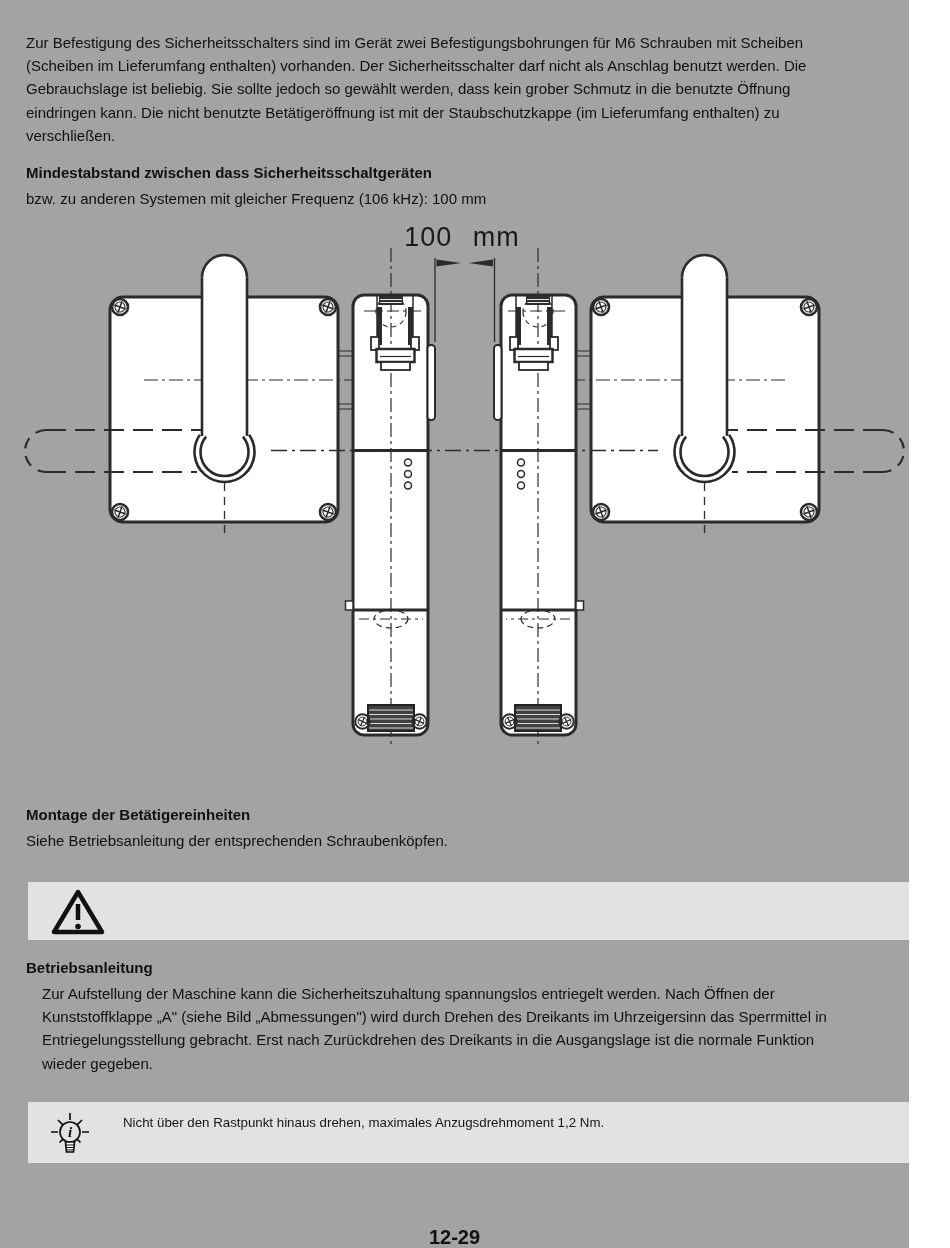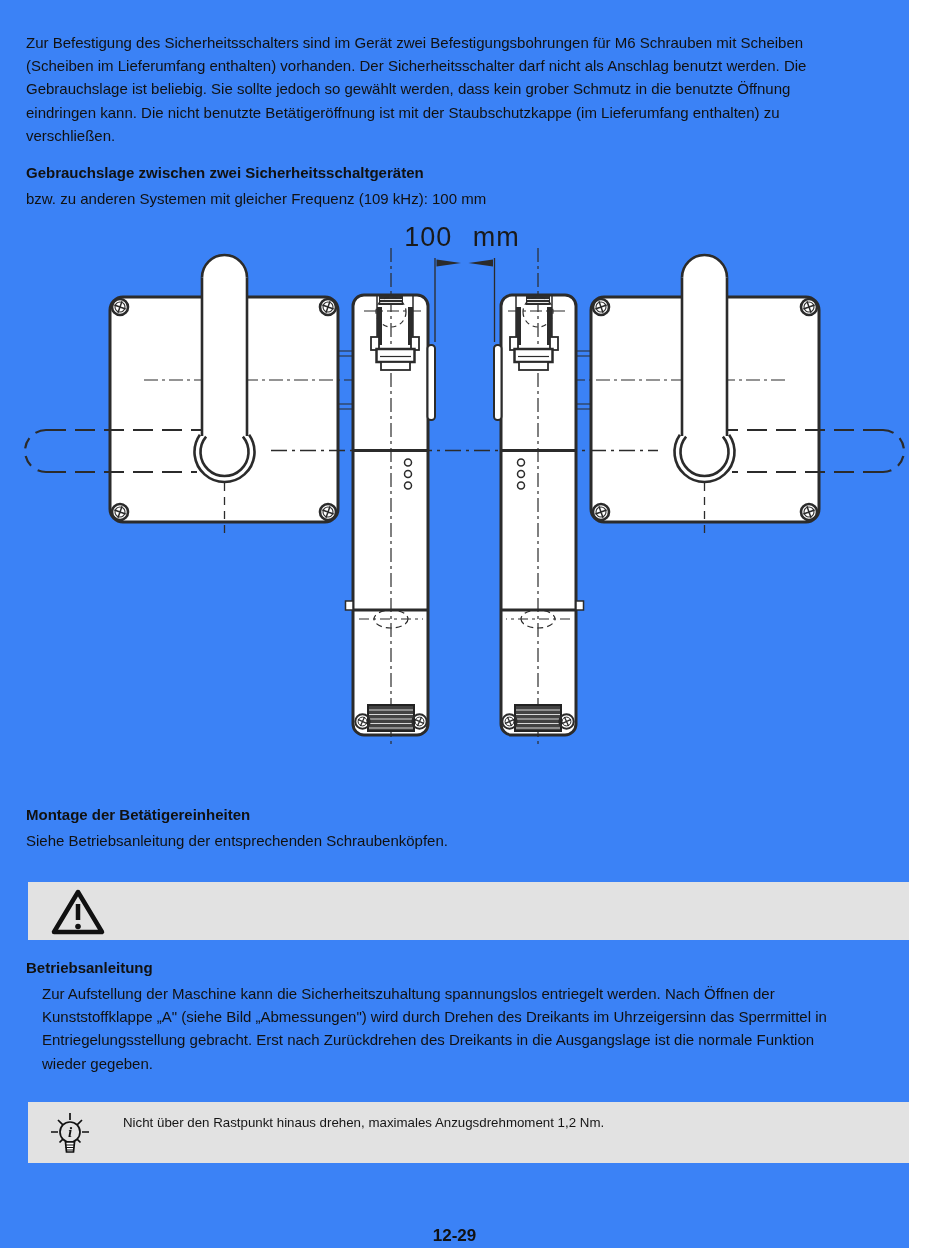--- a/index.html
+++ b/index.html
@@ -1,38 +1,38 @@
 <!DOCTYPE html>
 <html><head>
 <meta charset="utf-8">
 <style>
   html,body{margin:0;padding:0;background:#ffffff;}
-  #page{position:relative;width:909px;height:1248px;background:#3b82f6;overflow:hidden;
+  #page{position:relative;width:909px;height:1248px;background:#a3a3a3;overflow:hidden;
         font-family:"Liberation Sans","DejaVu Sans",sans-serif;color:#111;}
   .abs{position:absolute;}
   .body-text{font-size:15px;line-height:23.2px;white-space:pre-line;}
   .heading{font-size:15px;font-weight:bold;}
   .graybox{background:#e2e2e2;}
   .boxtext{font-size:13.3px;line-height:19px;white-space:pre-line;color:#161616;}
-  .footer{font-size:17px;font-weight:bold;text-align:center;width:100%;}
+  .footer{font-size:20px;font-weight:bold;text-align:center;width:100%;}
   svg{display:block;}
 </style>
 </head>
 <body>
 
 <div id="page">
 
   <div class="abs body-text" style="left:26px;top:31px;width:900px;">Zur Befestigung des Sicherheitsschalters sind im Gerät zwei Befestigungsbohrungen für M6 Schrauben mit Scheiben
 (Scheiben im Lieferumfang enthalten) vorhanden. Der Sicherheitsschalter darf nicht als Anschlag benutzt werden. Die
 Gebrauchslage ist beliebig. Sie sollte jedoch so gewählt werden, dass kein grober Schmutz in die benutzte Öffnung
 eindringen kann. Die nicht benutzte Betätigeröffnung ist mit der Staubschutzkappe (im Lieferumfang enthalten) zu
 verschließen.</div>
 
-  <div class="abs heading" style="left:26px;top:164px;">Gebrauchslage zwischen zwei Sicherheitsschaltgeräten</div>
-  <div class="abs body-text" style="left:26px;top:187px;width:900px;">bzw. zu anderen Systemen mit gleicher Frequenz (109 kHz): 100 mm</div>
+  <div class="abs heading" style="left:26px;top:164px;">Mindestabstand zwischen dass Sicherheitsschaltgeräten</div>
+  <div class="abs body-text" style="left:26px;top:187px;width:900px;">bzw. zu anderen Systemen mit gleicher Frequenz (106 kHz): 100 mm</div>
 
   <svg class="abs" style="left:0;top:0;" width="950" height="780" viewBox="0 0 950 780" xmlns="http://www.w3.org/2000/svg" xmlns:xlink="http://www.w3.org/1999/xlink">
     <g stroke="#2b2b2b" fill="none" stroke-linecap="butt">
 
       <g id="front-view">
         <rect x="110" y="297" width="228" height="225" rx="13" fill="#fff" stroke-width="3"></rect>
 
         <path d="M144,380 H352" stroke-width="1.2" stroke-dasharray="14 4 3 4"></path>
 
         <path d="M46,430 H202" stroke-width="2.2" stroke-dasharray="20 9"></path>

